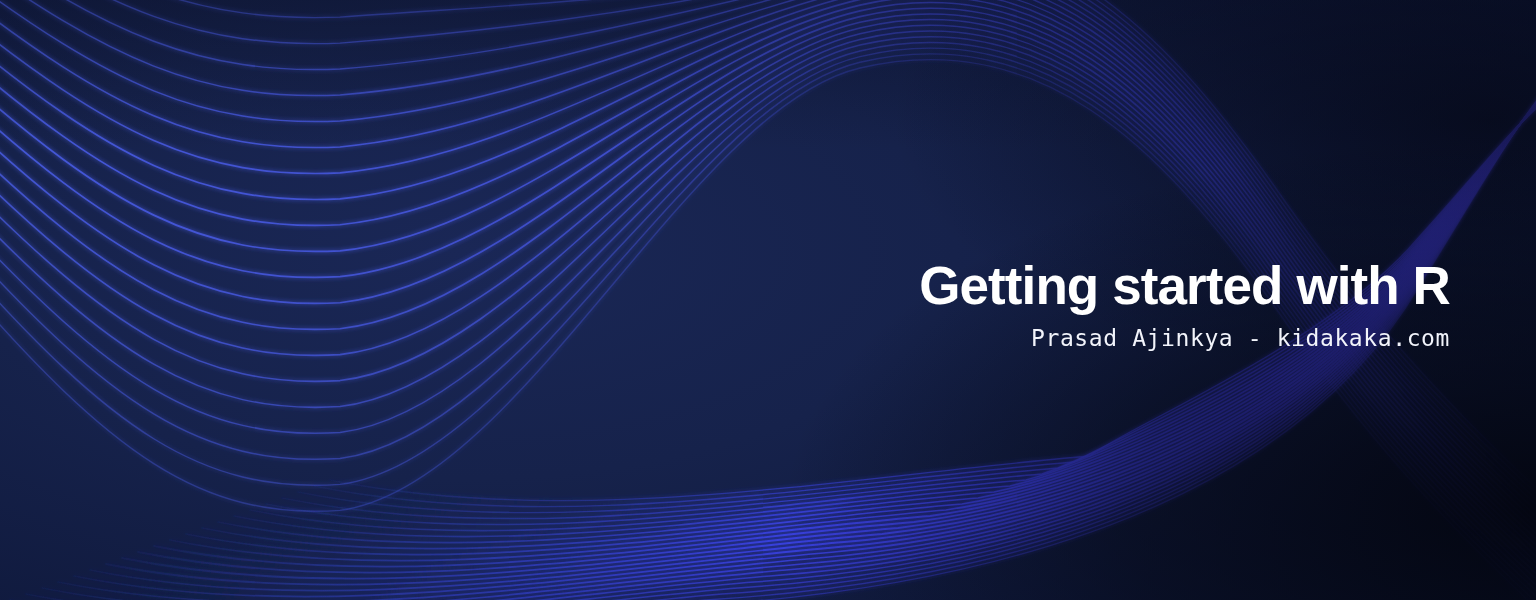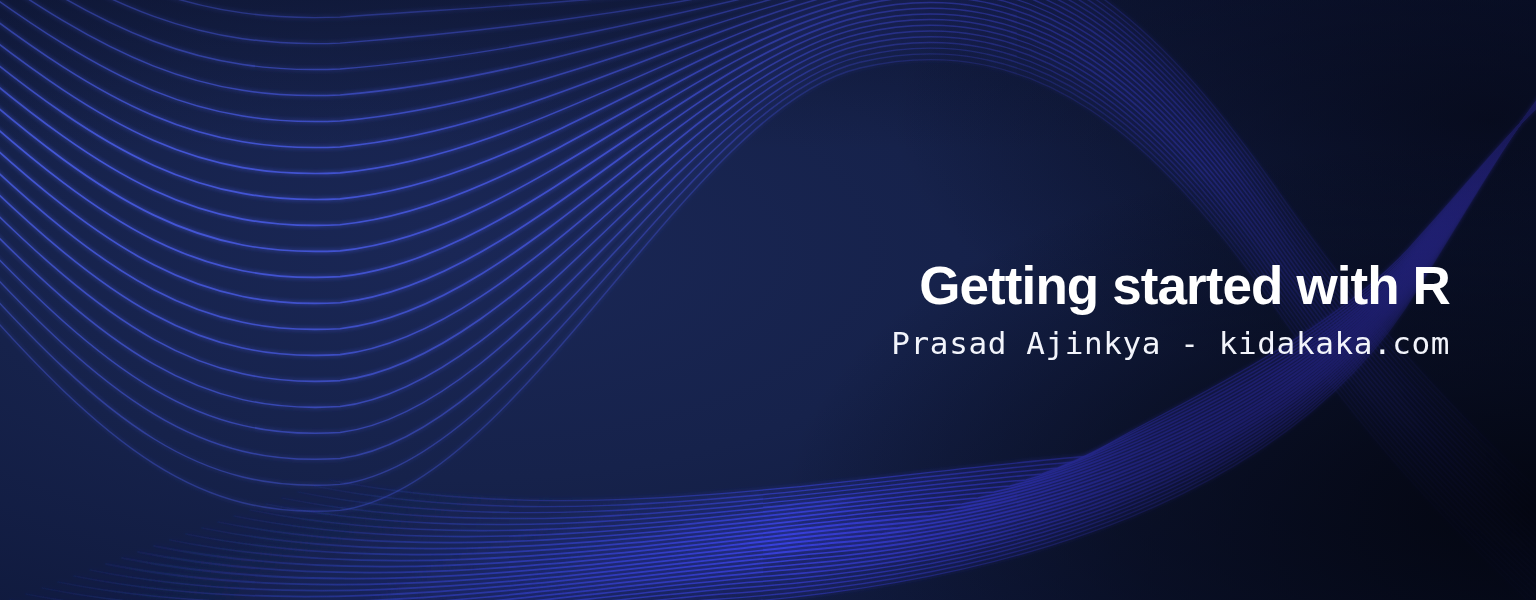--- a/index.html
+++ b/index.html
@@ -52,21 +52,21 @@
     font-size: 53px;
     line-height: 1.06;
     font-weight: 700;
     letter-spacing: -0.9px;
     color: #ffffff;
     white-space: nowrap;
   }
   .subtitle {
     margin: 12px 0 0 0;
     font-family: "DejaVu Sans Mono", "Liberation Mono", monospace;
-    font-size: 31px;
+    font-size: 23px;
     line-height: 1.1;
     font-weight: 400;
     letter-spacing: 0.6px;
     color: #f2f4fb;
     white-space: nowrap;
   }
 </style>
 </head>
 <body>
 

